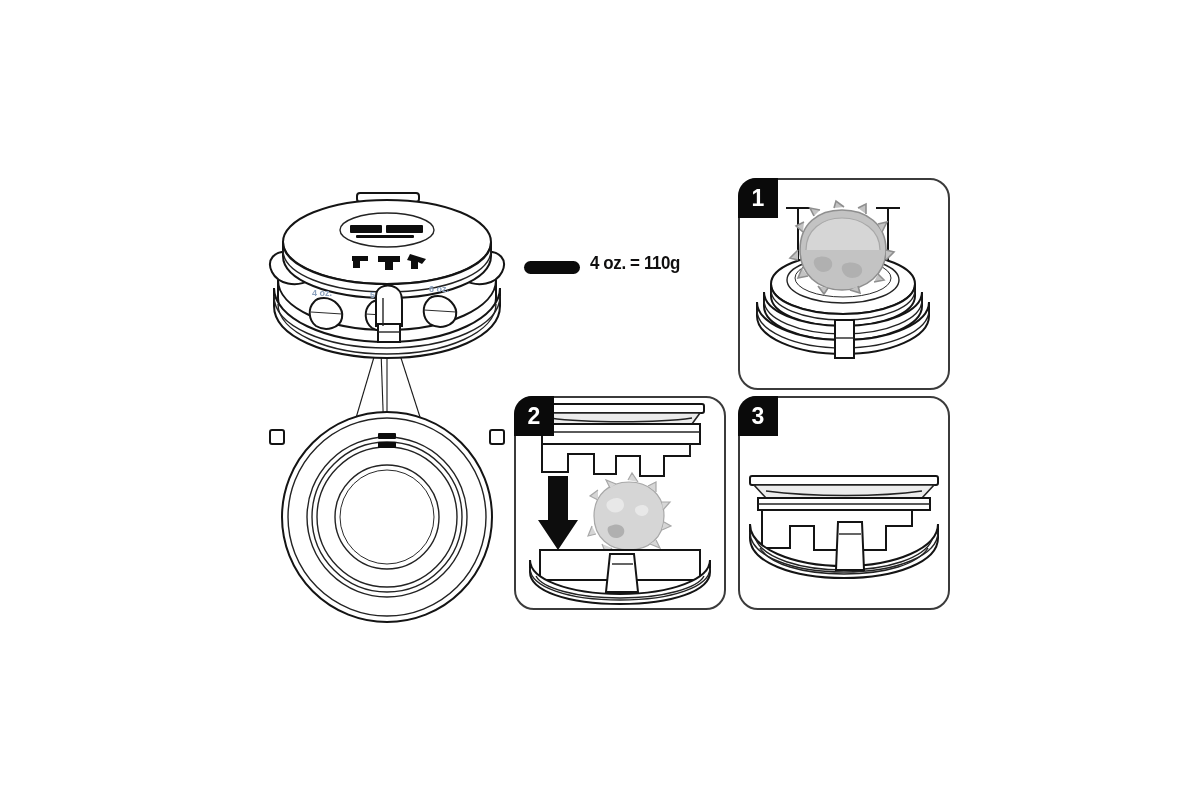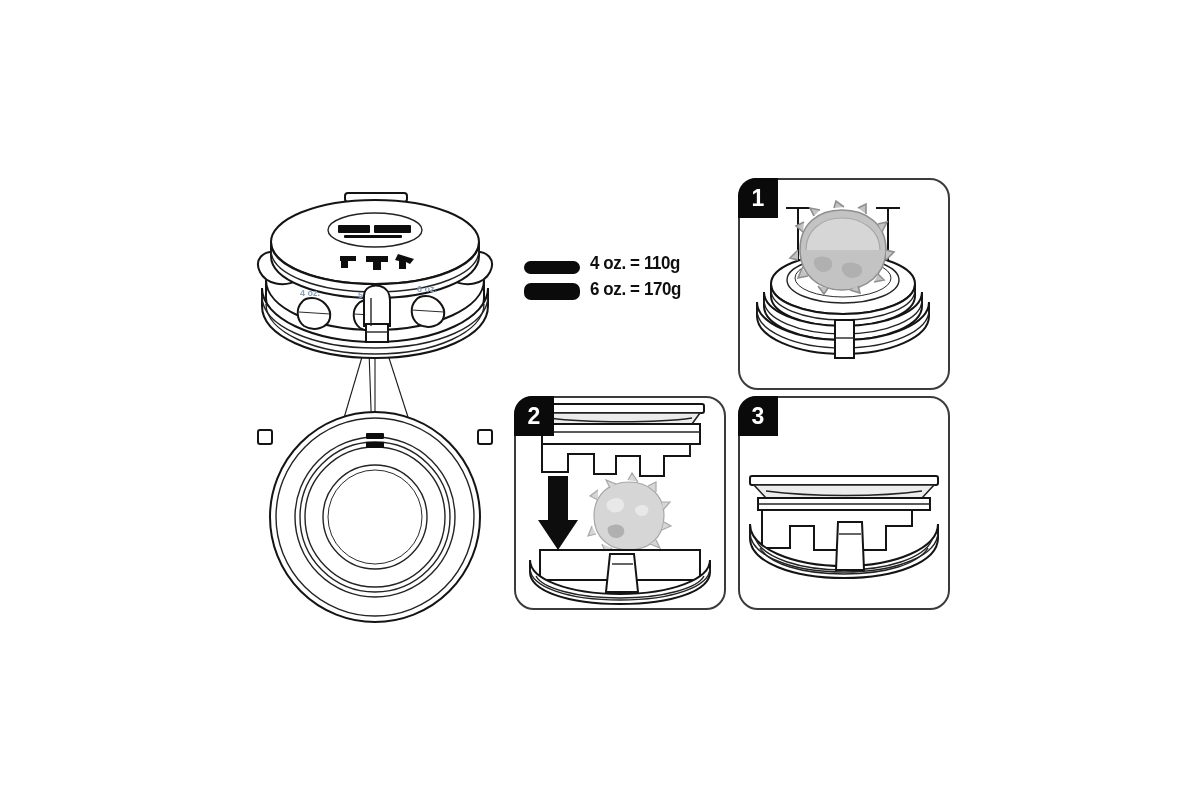--- a/index.html
+++ b/index.html
@@ -19,21 +19,21 @@
   .canvas {
     position: absolute;
     left: 0; top: 0;
     width: 1200px;
     height: 800px;
   }
 
   
   #exploded-assembly {
     position: absolute;
-    left: 240px;
+    left: 252px;
     top: 180px;
     width: 270px;
     height: 460px;
   }
 
   
   #legend {
     position: absolute;
     left: 524px;
     top: 248px;
@@ -227,24 +227,20 @@
         <rect class="fill-blk" x="126" y="262" width="18" height="6" rx="1"></rect>
       </g>
     </svg>
   </div>
 
   <div id="legend">
     <div class="legend-row">
       <div class="legend-bar" style="height:13px"></div>
       <div class="legend-label">4 oz. = 110g</div>
     </div>
-    <div class="legend-row">
-      <div class="legend-bar" style="height:17px"></div>
-      <div class="legend-label">6 oz. = 170g</div>
-    </div>
   </div>
 
   <div class="step-panel" id="step-panel-1">
     <div class="step-badge">1</div>
     <div class="step-art">
       <svg width="208" height="208" viewBox="0 0 208 208">
 
         <g>
           <path class="ln" d="M58,28 L58,118"></path>
           <path class="ln" d="M46,28 L70,28"></path>

